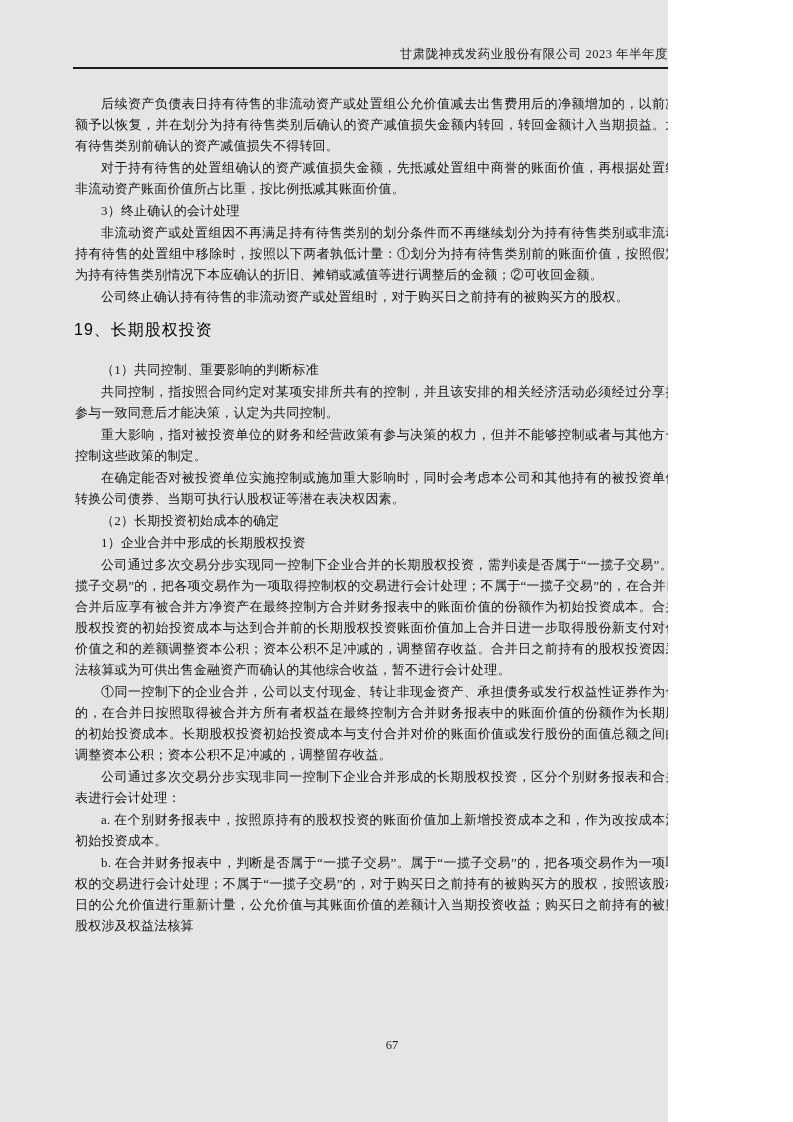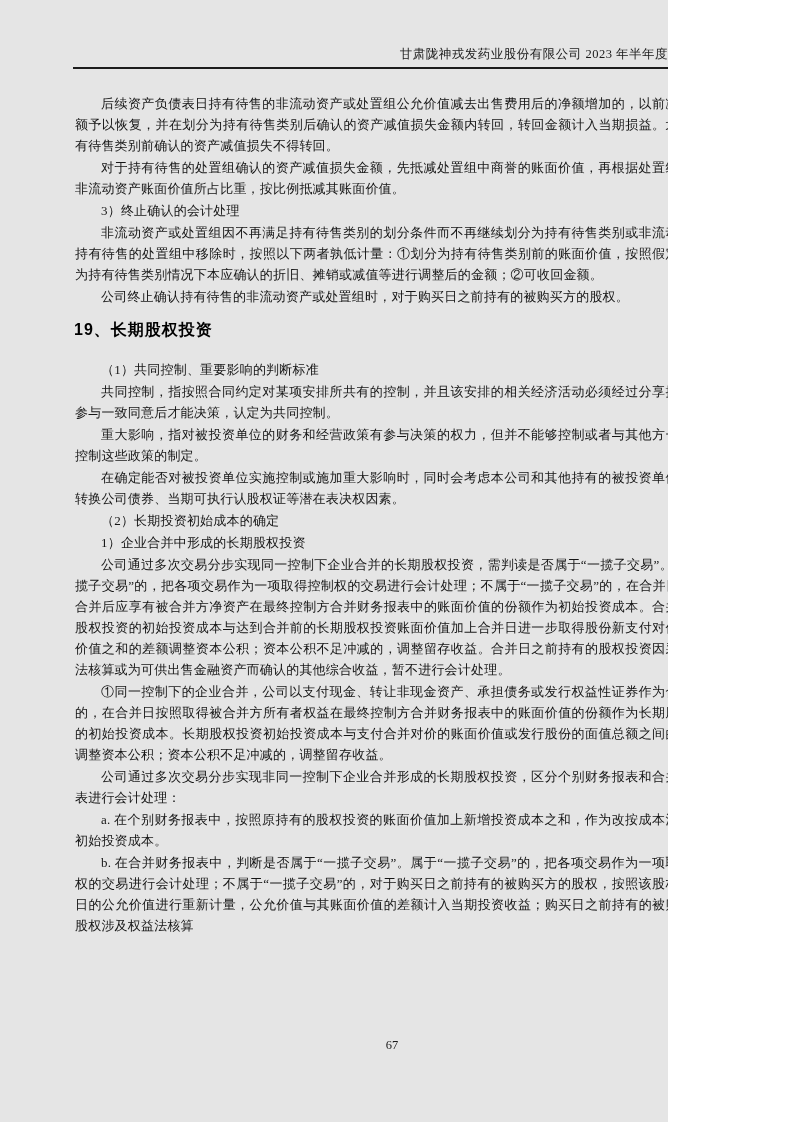--- a/index.html
+++ b/index.html
@@ -44,21 +44,21 @@
     line-height: 21px;
     text-align: justify;
     letter-spacing: 0.2px;
   }
   .para {
     text-indent: 2em;
     margin: 1px;
   }
   .section-heading {
     font-family: "Liberation Sans", "DejaVu Sans", sans-serif;
-    font-weight: bold;
+    font-weight: normal;
     font-size: 16px;
     line-height: 22px;
     letter-spacing: 1px;
     margin: 12px 0 18px 0;
     text-indent: 0;
     color: #000000;
   }
   .page-number {
     position: absolute;
     top: 1038px;

